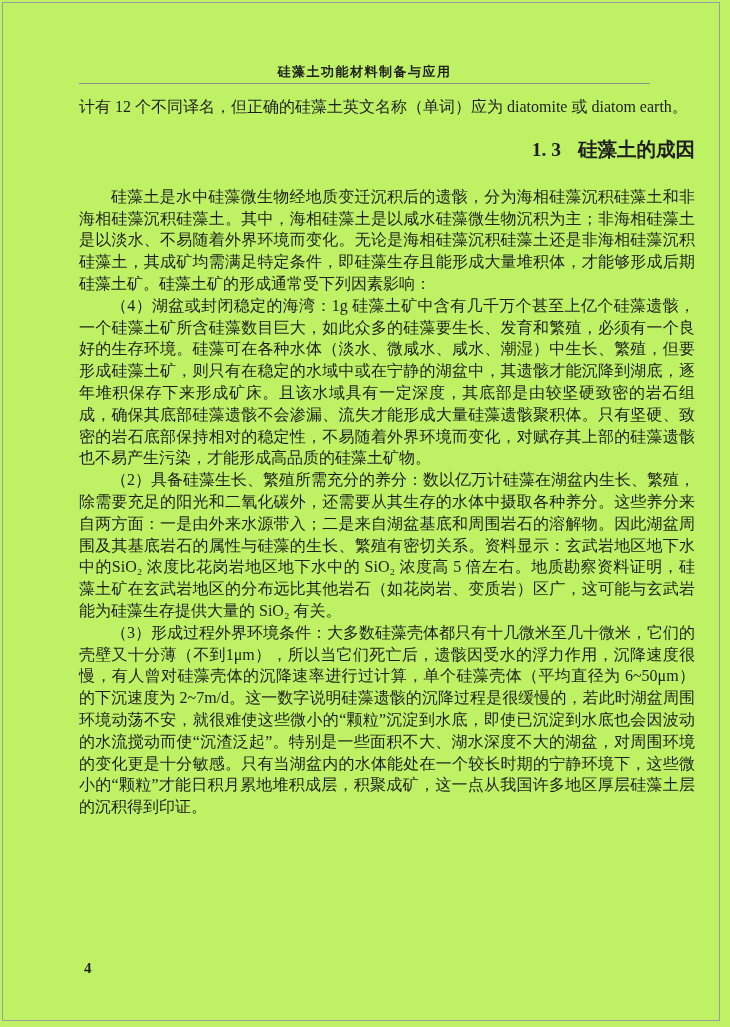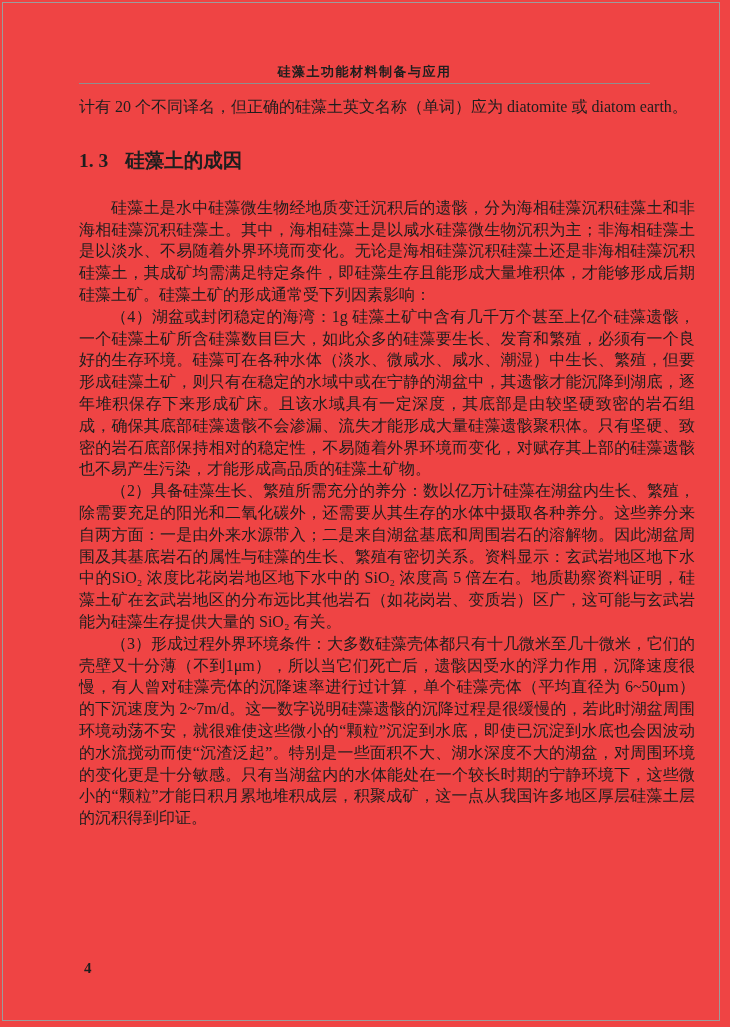--- a/index.html
+++ b/index.html
@@ -4,21 +4,21 @@
 <style>
   html, body {
     margin: 0;
     padding: 0;
     background: #ffffff;
   }
   .page {
     position: relative;
     width: 730px;
     height: 1027px;
-    background: #ef4444;
+    background: #bef264;
     overflow: hidden;
     font-family: "Liberation Serif", "DejaVu Serif", serif;
     color: #1e1e1e;
   }
   .page-border {
     position: absolute;
     left: 2px;
     top: 2px;
     width: 716px;
     height: 1017px;
@@ -54,25 +54,25 @@
     text-align: justify;
   }
   .body-text p {
     margin: 0;
     text-indent: 2em;
   }
   .body-text p.no-indent {
     text-indent: 0;
   }
   .section-heading {
-    margin: 30px 0 24px 0;
+    margin: 19px 0 24px 0;
     font-size: 19.5px;
     font-weight: bold;
     line-height: 25px;
-    text-align: left;
+    text-align: right;
   }
   .section-heading .sec-num {
     display: inline-block;
     margin-right: 17px;
   }
   .page-num {
     position: absolute;
     left: 84px;
     top: 960px;
     font-size: 15px;
@@ -82,21 +82,21 @@
 </head>
 <body>
 
 <div class="page">
   <div class="page-border"></div>
 
   <div class="running-head">硅藻土功能材料制备与应用</div>
   <div class="head-rule"></div>
 
   <div class="body-text">
-    <p class="no-indent">计有 20 个不同译名，但正确的硅藻土英文名称（单词）应为 diatomite 或 diatom earth。</p>
+    <p class="no-indent">计有 12 个不同译名，但正确的硅藻土英文名称（单词）应为 diatomite 或 diatom earth。</p>
 
     <div class="section-heading">
       <span class="sec-num">1. 3</span><span>硅藻土的成因</span>
     </div>
 
     <p>硅藻土是水中硅藻微生物经地质变迁沉积后的遗骸，分为海相硅藻沉积硅藻土和非海相硅藻沉积硅藻土。其中，海相硅藻土是以咸水硅藻微生物沉积为主；非海相硅藻土是以淡水、不易随着外界环境而变化。无论是海相硅藻沉积硅藻土还是非海相硅藻沉积硅藻土，其成矿均需满足特定条件，即硅藻生存且能形成大量堆积体，才能够形成后期硅藻土矿。硅藻土矿的形成通常受下列因素影响：</p>
     <p>（4）湖盆或封闭稳定的海湾：1g 硅藻土矿中含有几千万个甚至上亿个硅藻遗骸，一个硅藻土矿所含硅藻数目巨大，如此众多的硅藻要生长、发育和繁殖，必须有一个良好的生存环境。硅藻可在各种水体（淡水、微咸水、咸水、潮湿）中生长、繁殖，但要形成硅藻土矿，则只有在稳定的水域中或在宁静的湖盆中，其遗骸才能沉降到湖底，逐年堆积保存下来形成矿床。且该水域具有一定深度，其底部是由较坚硬致密的岩石组成，确保其底部硅藻遗骸不会渗漏、流失才能形成大量硅藻遗骸聚积体。只有坚硬、致密的岩石底部保持相对的稳定性，不易随着外界环境而变化，对赋存其上部的硅藻遗骸也不易产生污染，才能形成高品质的硅藻土矿物。</p>
     <p>（2）具备硅藻生长、繁殖所需充分的养分：数以亿万计硅藻在湖盆内生长、繁殖，除需要充足的阳光和二氧化碳外，还需要从其生存的水体中摄取各种养分。这些养分来自两方面：一是由外来水源带入；二是来自湖盆基底和周围岩石的溶解物。因此湖盆周围及其基底岩石的属性与硅藻的生长、繁殖有密切关系。资料显示：玄武岩地区地下水中的SiO₂ 浓度比花岗岩地区地下水中的 SiO₂ 浓度高 5 倍左右。地质勘察资料证明，硅藻土矿在玄武岩地区的分布远比其他岩石（如花岗岩、变质岩）区广，这可能与玄武岩能为硅藻生存提供大量的 SiO₂ 有关。</p>
     <p>（3）形成过程外界环境条件：大多数硅藻壳体都只有十几微米至几十微米，它们的壳壁又十分薄（不到1μm），所以当它们死亡后，遗骸因受水的浮力作用，沉降速度很慢，有人曾对硅藻壳体的沉降速率进行过计算，单个硅藻壳体（平均直径为 6~50μm）的下沉速度为 2~7m/d。这一数字说明硅藻遗骸的沉降过程是很缓慢的，若此时湖盆周围环境动荡不安，就很难使这些微小的“颗粒”沉淀到水底，即使已沉淀到水底也会因波动的水流搅动而使“沉渣泛起”。特别是一些面积不大、湖水深度不大的湖盆，对周围环境的变化更是十分敏感。只有当湖盆内的水体能处在一个较长时期的宁静环境下，这些微小的“颗粒”才能日积月累地堆积成层，积聚成矿，这一点从我国许多地区厚层硅藻土层的沉积得到印证。</p>
   </div>

